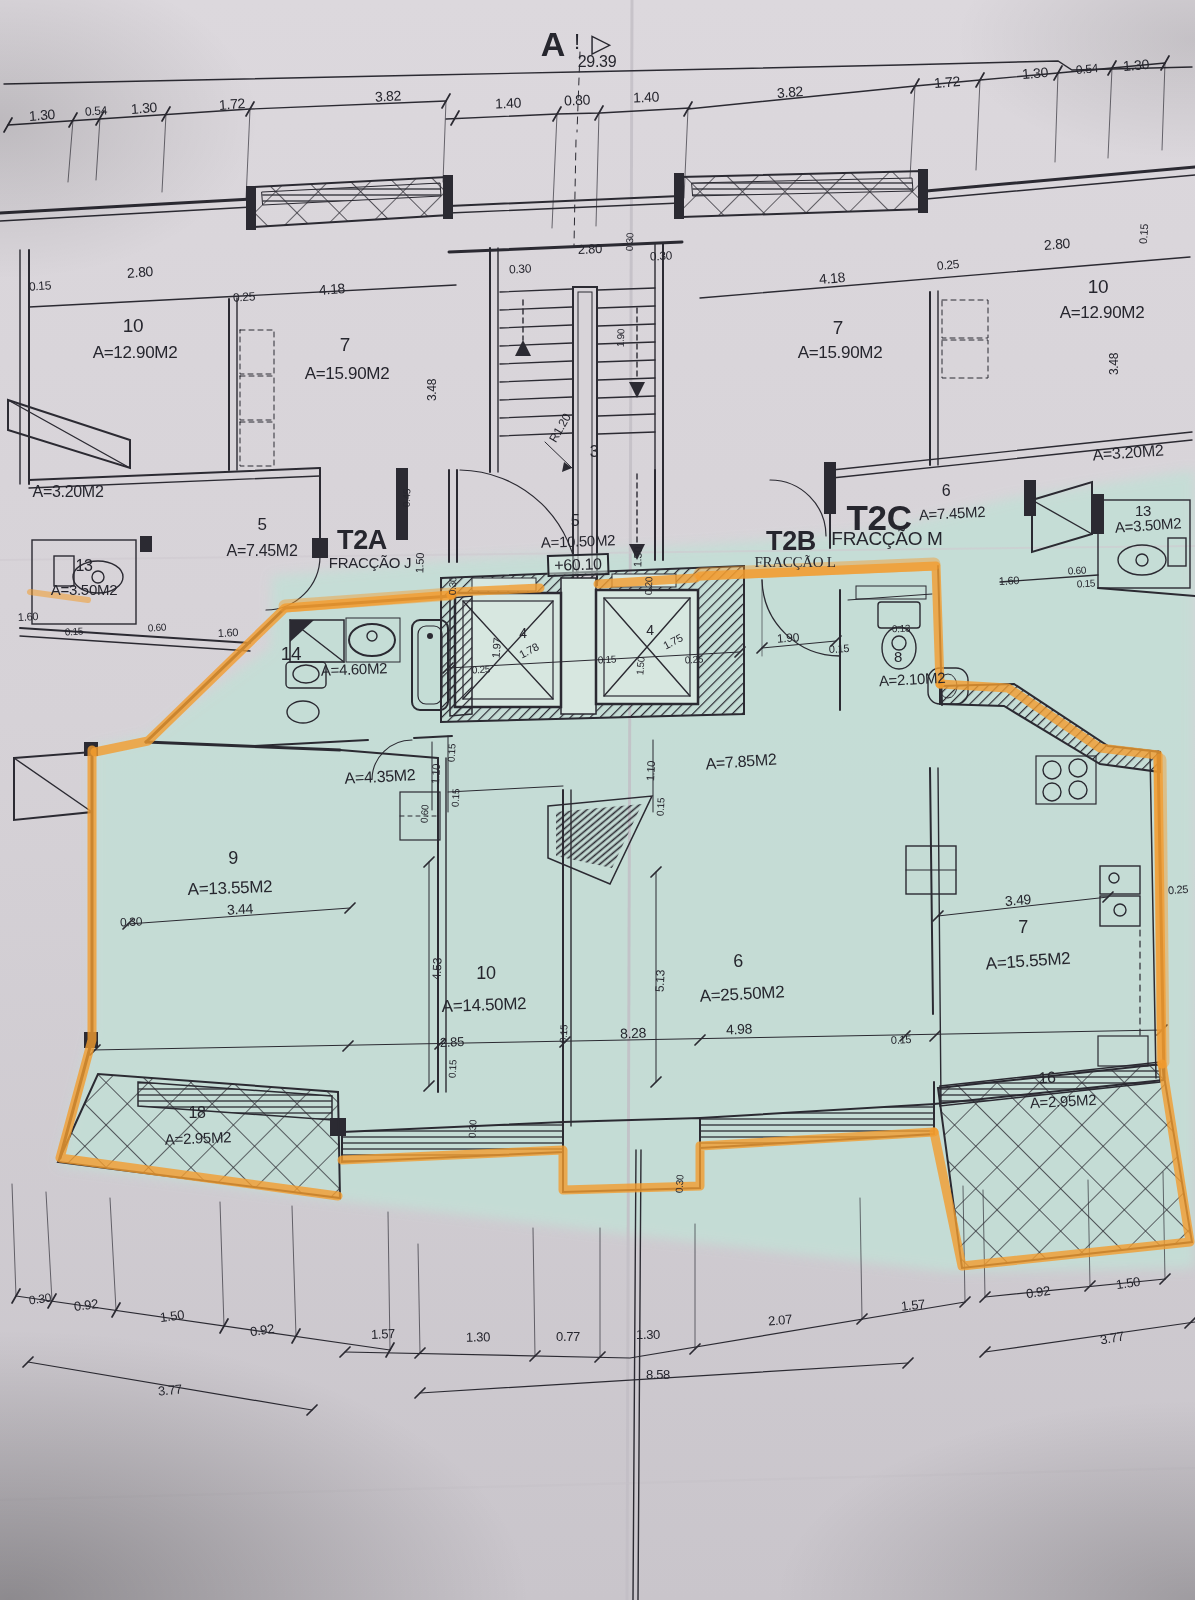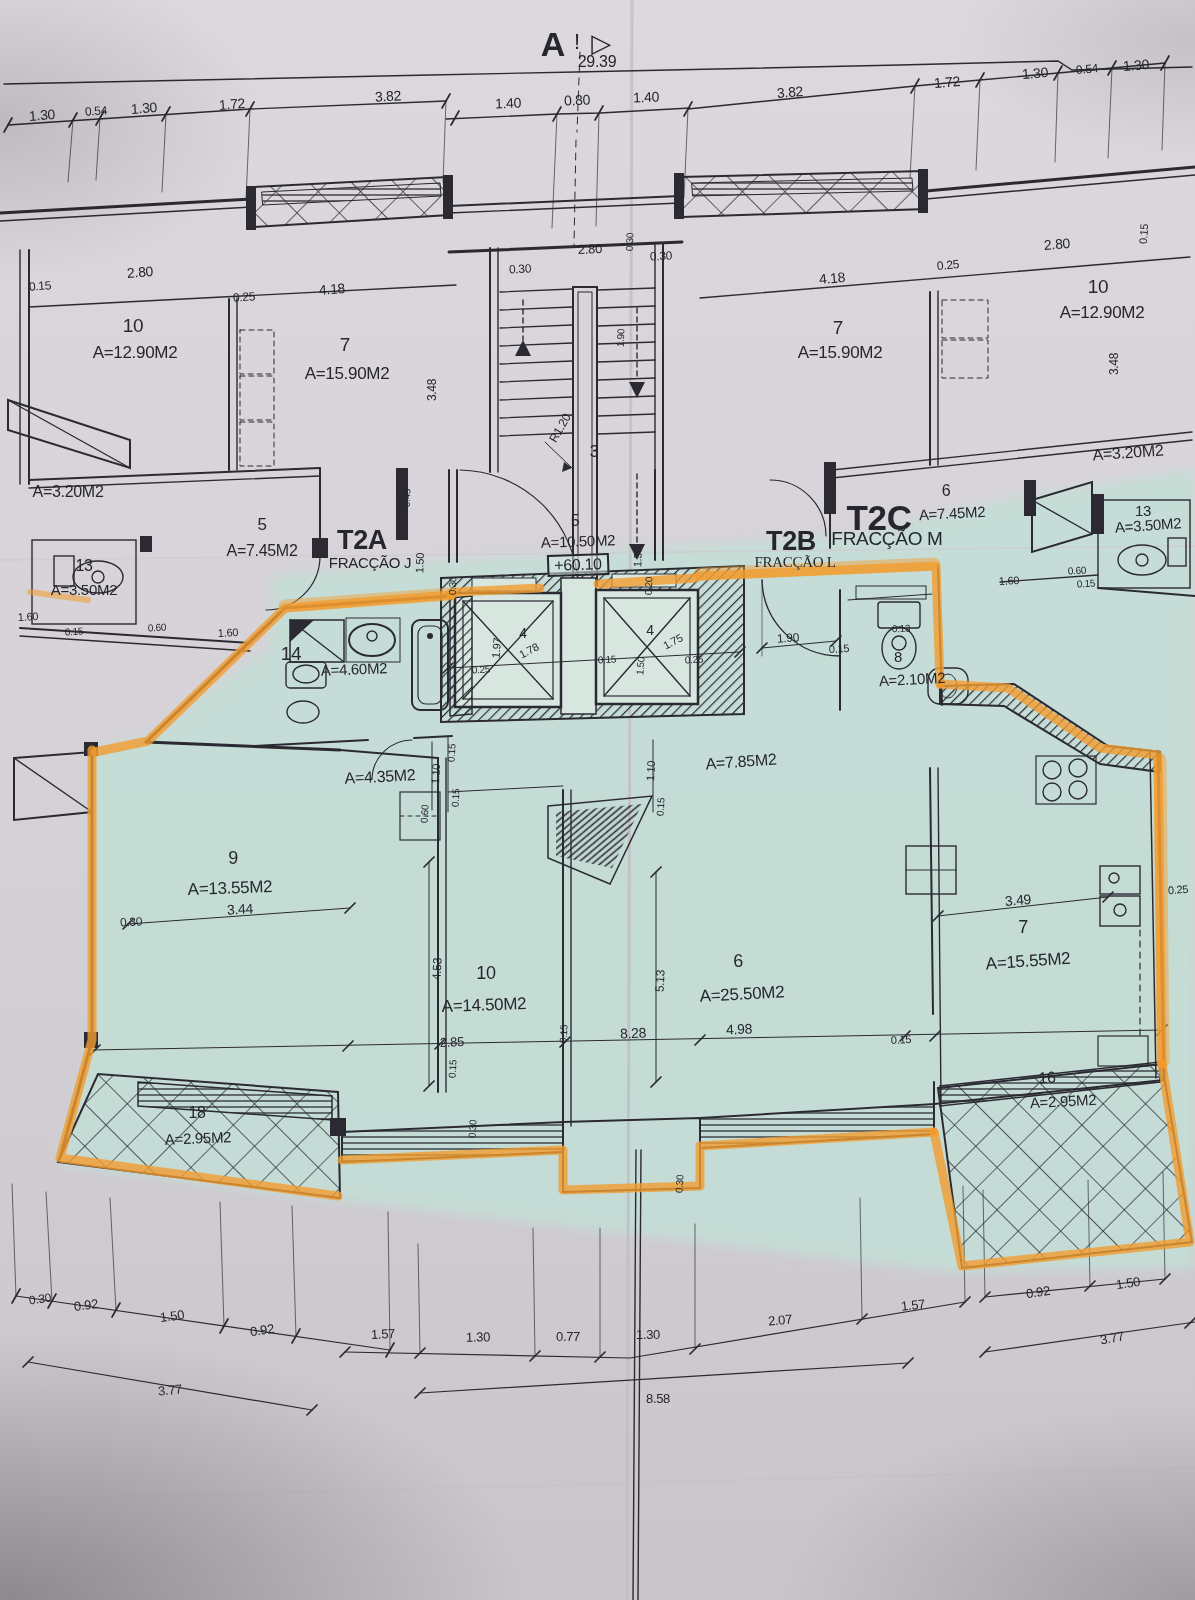--- a/index.html
+++ b/index.html
@@ -450,16 +450,16 @@
       <div class="lbl" style="left: 262px; top: 1330px; font-size: 13px; transform: translate(-50%, -50%) rotate(-8deg);">0.92</div>
       <div class="lbl" style="left: 383px; top: 1334px; font-size: 13px; transform: translate(-50%, -50%) rotate(-3deg);">1.57</div>
       <div class="lbl" style="left: 478px; top: 1337px; font-size: 13px; transform: translate(-50%, -50%) rotate(-1deg);">1.30</div>
       <div class="lbl" style="left: 568px; top: 1336px; font-size: 13px; transform: translate(-50%, -50%) rotate(0deg);">0.77</div>
       <div class="lbl" style="left: 648px; top: 1334px; font-size: 13px; transform: translate(-50%, -50%) rotate(0deg);">1.30</div>
       <div class="lbl" style="left: 780px; top: 1320px; font-size: 13px; transform: translate(-50%, -50%) rotate(-5deg);">2.07</div>
       <div class="lbl" style="left: 913px; top: 1305px; font-size: 13px; transform: translate(-50%, -50%) rotate(-6deg);">1.57</div>
       <div class="lbl" style="left: 1038px; top: 1292px; font-size: 13px; transform: translate(-50%, -50%) rotate(-8deg);">0.92</div>
       <div class="lbl" style="left: 1128px; top: 1283px; font-size: 13px; transform: translate(-50%, -50%) rotate(-9deg);">1.50</div>
       <div class="lbl" style="left: 170px; top: 1390px; font-size: 13px; transform: translate(-50%, -50%) rotate(-6deg);">3.77</div>
-      <div class="lbl" style="left: 658px; top: 1374px; font-size: 13px; transform: translate(-50%, -50%) rotate(0deg); margin-top: 24px;">8.58</div>
+      <div class="lbl" style="left: 658px; top: 1374px; font-size: 13px; transform: translate(-50%, -50%) rotate(0deg);">8.58</div>
       <div class="lbl" style="left: 1112px; top: 1338px; font-size: 13px; transform: translate(-50%, -50%) rotate(-10deg);">3.77</div>
     </div>
 </div>
 
 </body></html>

